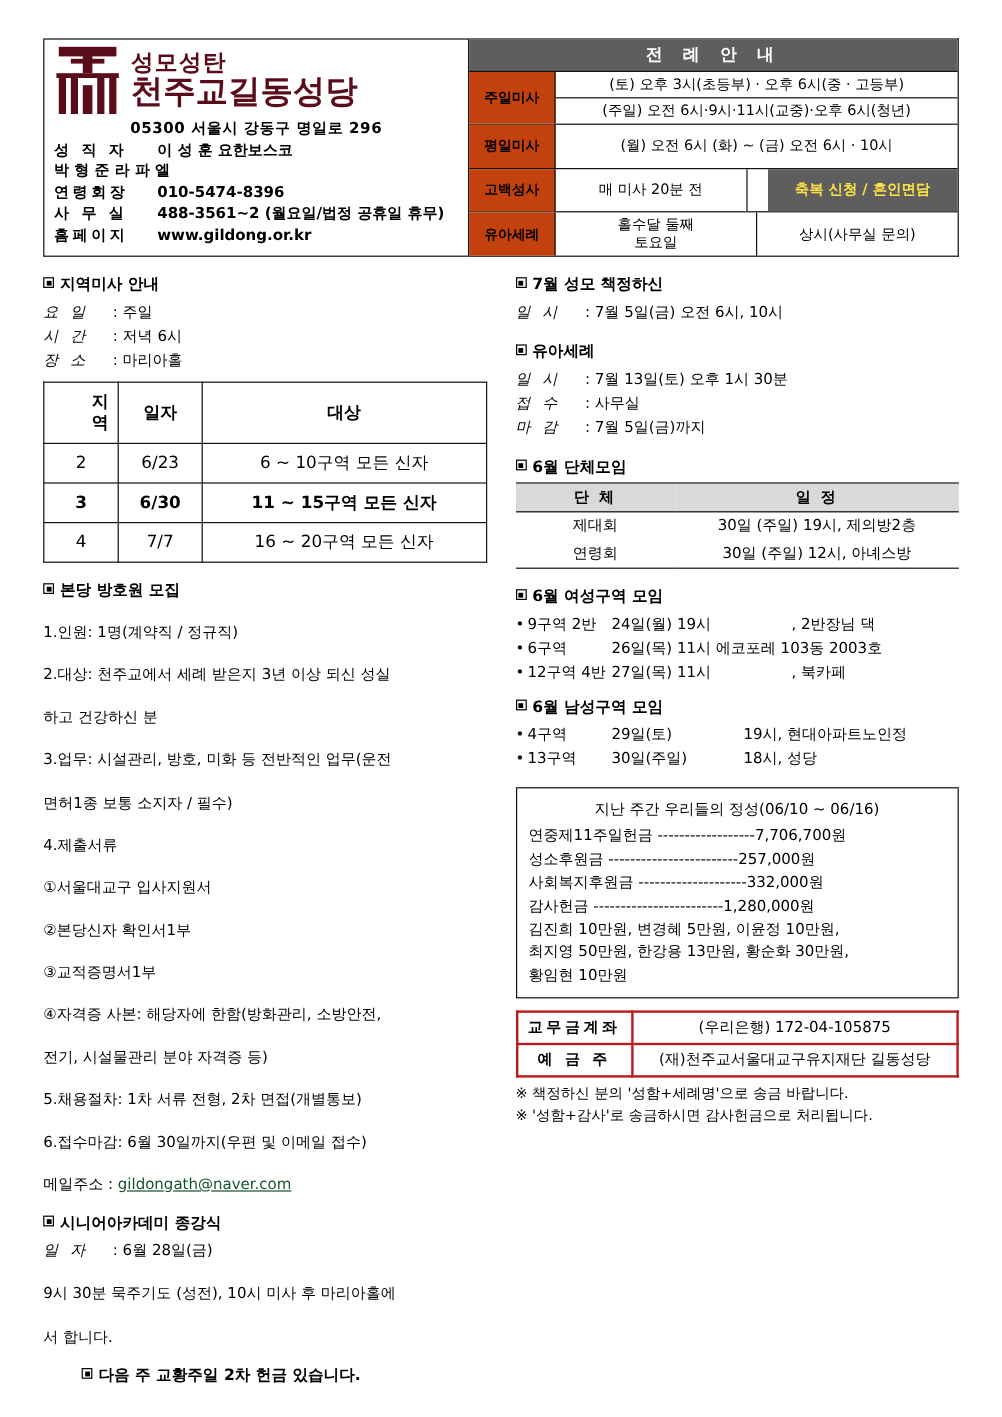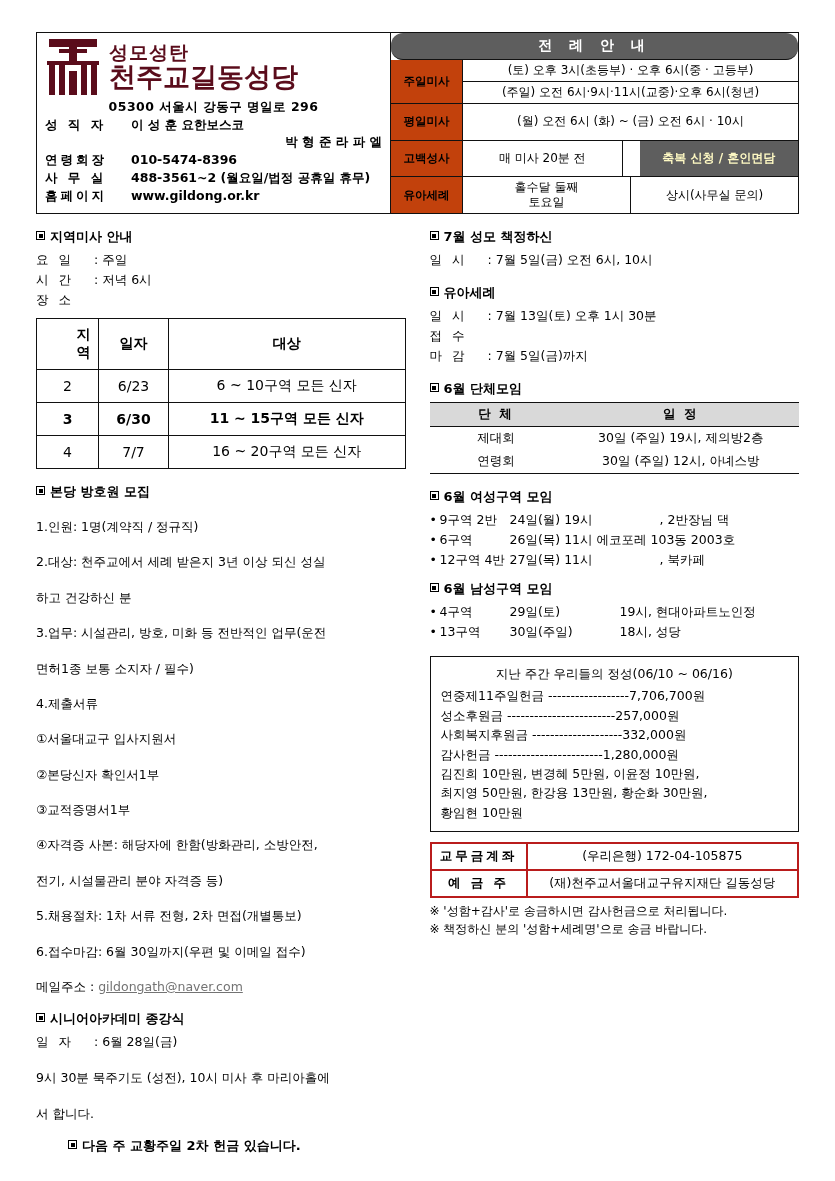--- a/index.html
+++ b/index.html
@@ -19,50 +19,50 @@
   .logo-row { display: flex; align-items: center; gap: 8px; }
   .logo-mark { width: 56px; height: 56px; flex: 0 0 56px; position: relative; }
   .logo-mark .bar { position:absolute; background:#5a0c1b; }
   .logo-title { line-height: 1.05; }
   .logo-title .l1 { font-size: 19px; font-weight: bold; color:#5a0c1b; letter-spacing:1px; }
   .logo-title .l2 { font-size: 27px; font-weight: bold; color:#5a0c1b; letter-spacing:0px; }
   .hdr-addr { text-align:center; font-size: 12.5px; font-weight:bold; margin-top:4px; letter-spacing:0.5px;}
   .kv { display:flex; font-size:12.5px; font-weight:bold; margin-top:1px; }
   .kv .k { width:86px; letter-spacing:3px; flex:0 0 86px; }
   .kv .v { flex:1; }
-  .center-line { text-align:right; font-size:12.5px; font-weight:bold; }
+  .center-line { text-align:left; font-size:12.5px; font-weight:bold; }
 
   .hdr-right { flex:1; border:1px solid #111; border-left:none; display:flex; flex-direction:column; }
-  .hr-title { background:#5e5e5e; color:#fff; text-align:center; font-weight:bold; font-size:14px; letter-spacing:6px; padding:4px 0; border-bottom:1px solid #111;border-radius:12px;}
+  .hr-title { background:#5e5e5e; color:#fff; text-align:center; font-weight:bold; font-size:14px; letter-spacing:6px; padding:4px 0; border-bottom:1px solid #111;}
   .hr-rows { flex:1; display:flex; flex-direction:column; }
   .hr-row { display:flex; flex:1; border-bottom:1px solid #111; }
   .hr-row:last-child { border-bottom:none; }
   .hr-label { background:#c2410c; width:72px; flex:0 0 72px; display:flex; align-items:center; justify-content:center;
               font-weight:bold; font-size:11.5px; border-right:1px solid #111; text-align:center; }
   .hr-val { flex:1; display:flex; align-items:center; justify-content:center; font-size:12px; padding:2px 4px; text-align:center;}
   .hr-val.sub { border-bottom:1px solid #111; }
   .hr-stack { flex:1; display:flex; flex-direction:column; }
-  .hr-dark { background:#5e5e5e; color:#fef9c3; font-weight:bold;margin-left:17px; }
+  .hr-dark { background:#5e5e5e; color:#fde047; font-weight:bold;margin-left:17px; }
   .hr-split { flex:1; display:flex; }
   .hr-split > div { flex:1; display:flex; align-items:center; justify-content:center; font-size:12px; text-align:center; padding:1px 3px;}
   .hr-split > div.b { border-right:1px solid #111; }
   .two-line { line-height:1.25; }
 
   
   .cols { display:flex; margin-top:14px; gap:24px; }
   .col { width: 374px; }
   .col.right { width: 374px; }
 
   .sec { margin-bottom: 10px; }
   .sec-title { font-weight:bold; font-size:13px; margin-bottom:4px; }
   .sq { display:inline-block; width:9px; height:9px; border:1.6px solid #000; margin-right:5px; position:relative; top:-1px;}
   .sq i { position:absolute; left:1.5px; top:1.5px; right:1.5px; bottom:1.5px; background:#000; }
   .line { line-height:1.55; font-size:12.5px;margin-top:16px; }
   .kvline { display:flex; font-size:12.5px; line-height:1.6; }
-  .kvline .kk { width:58px; flex:0 0 58px; letter-spacing:3px; }
+  .kvline .kk { width:58px; flex:0 0 58px; letter-spacing:3px;font-style:italic; }
   .kvline .vv { flex:1; }
 
   table.grid { border-collapse:collapse; width:100%; }
   table.grid td, table.grid th { border:1px solid #111; text-align:center; font-size:14px; padding:7px 4px; }
   table.grid thead th { font-weight:bold; }
   table.grid tr.hl td { font-weight:bold; }
 
   table.plain { border-collapse:collapse; width:100%; }
   table.plain th { border-top:1px solid #111; border-bottom:1px solid #111; background:#d9d9d9;
                    font-size:12.5px; font-weight:bold; padding:3px 2px; text-align:center; letter-spacing:2px;}
@@ -77,21 +77,21 @@
 
   .box { border:1px solid #111; padding:7px 10px 9px; font-size:12.5px; line-height:1.55; }
   .box .bt { text-align:center; margin-bottom:3px; }
   .dotrow { white-space:nowrap; overflow:hidden; }
 
   .acct { border:1px solid #111; border-collapse:collapse; width:100%; margin-top:10px; }
   .acct td { border:2px solid #b91c1c; font-size:12.5px; padding:4px 6px; }
   .acct td.lab { width:96px; font-weight:bold; text-align:center; letter-spacing:3px;}
   .acct td.val { text-align:center; }
   .notes { font-size:12px; line-height:1.5; margin-top:4px; }
-  .mail { color:#737373; text-decoration:underline; }
+  .mail { color:#14532d; text-decoration:underline; }
 </style>
 </head>
 <body>
 
 <div class="page">
 
   <div class="header">
 
     <div class="hdr-left">
       <div class="logo-row">
@@ -181,20 +181,21 @@
         <div class="kvline">
           <div class="kk">요 일</div>
           <div class="vv">: 주일</div>
         </div>
         <div class="kvline">
           <div class="kk">시 간</div>
           <div class="vv">: 저녁 6시</div>
         </div>
         <div class="kvline">
           <div class="kk">장 소</div>
+          <div class="vv">: 마리아홀</div>
         </div>
 
         <table class="grid" style="margin-top:8px;">
           <thead>
             <tr>
               <th style="width:62px;padding-left:36px;">지역</th>
               <th style="width:70px;">일자</th>
               <th>대상</th>
             </tr>
           </thead>
@@ -275,20 +276,21 @@
       <div class="sec" style="margin-top:14px;">
         <div class="sec-title">
           <span class="sq"><i></i></span><span>유아세례</span>
         </div>
         <div class="kvline">
           <div class="kk">일 시</div>
           <div class="vv">: 7월 13일(토) 오후 1시 30분</div>
         </div>
         <div class="kvline">
           <div class="kk">접 수</div>
+          <div class="vv">: 사무실</div>
         </div>
         <div class="kvline">
           <div class="kk">마 감</div>
           <div class="vv">: 7월 5일(금)까지</div>
         </div>
       </div>
 
       <div class="sec" style="margin-top:14px;">
         <div class="sec-title">
           <span class="sq"><i></i></span><span>6월 단체모임</span>
@@ -384,19 +386,19 @@
           <td class="val">(우리은행) 172-04-105875</td>
         </tr>
         <tr>
           <td class="lab">예 금 주</td>
           <td class="val">(재)천주교서울대교구유지재단 길동성당</td>
         </tr>
       </tbody>
         </table>
 
       <div class="notes">
+        <div>※ 책정하신 분의 '성함+세례명'으로 송금 바랍니다.</div>
         <div>※ '성함+감사'로 송금하시면 감사헌금으로 처리됩니다.</div>
-        <div>※ 책정하신 분의 '성함+세례명'으로 송금 바랍니다.</div>
       </div>
 
     </div>
   </div>
 </div>
 
 </body></html>

